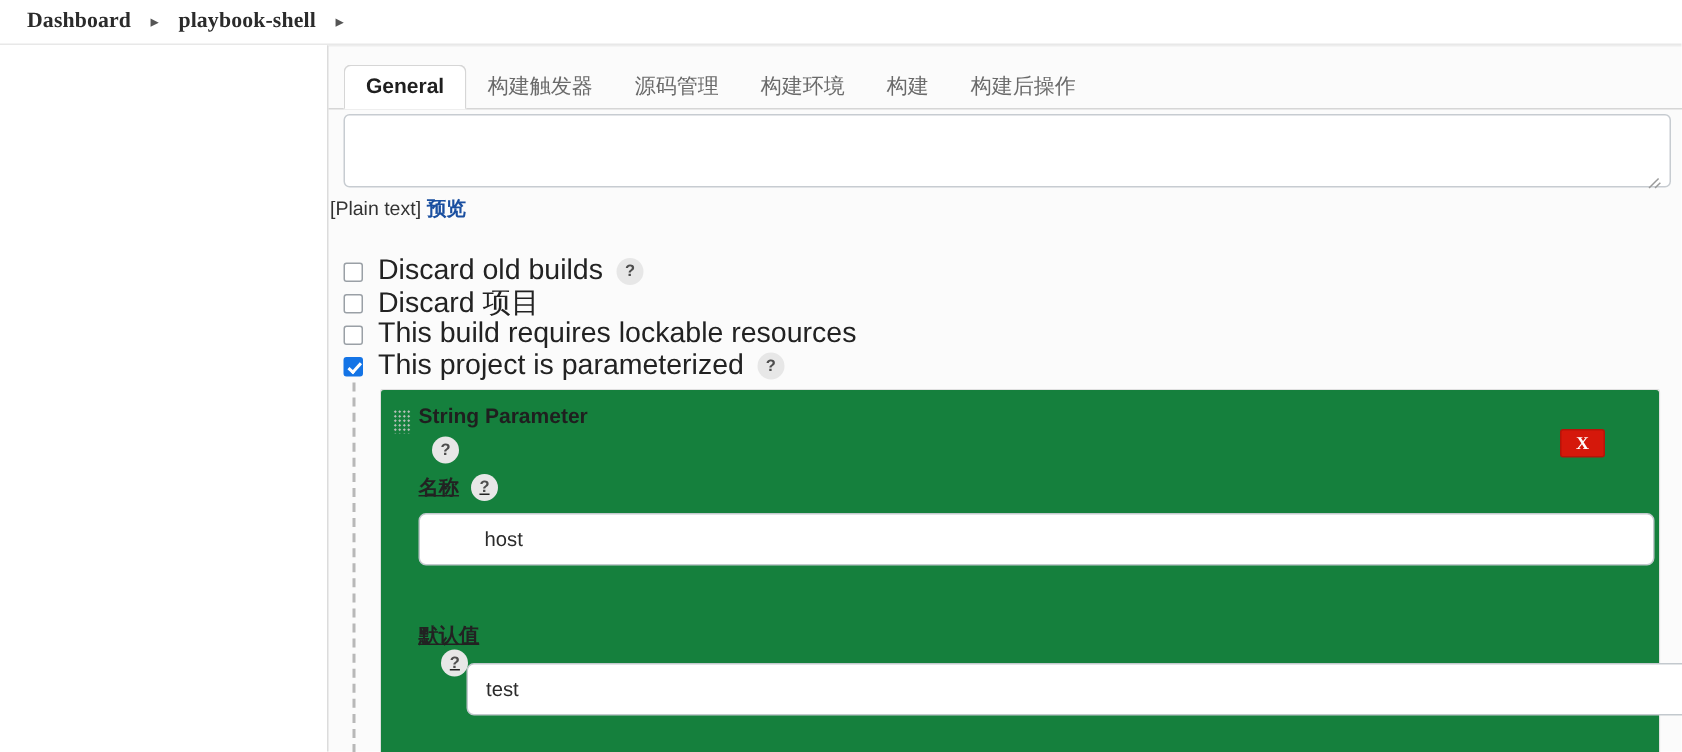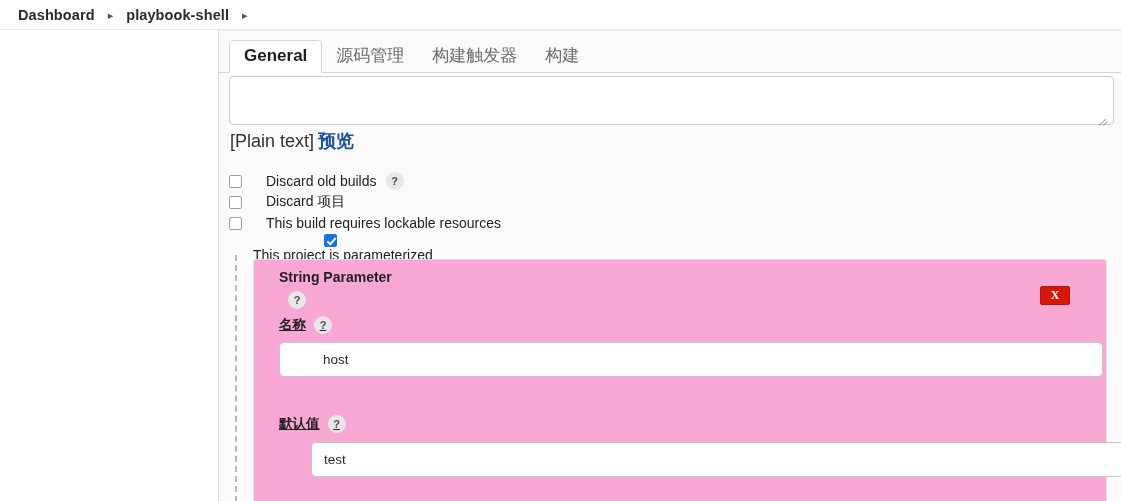--- a/index.html
+++ b/index.html
@@ -19,20 +19,21 @@
     border-bottom: 1px solid #e8e8e8;
     display: flex; align-items: center;
     padding-left: 18px;
   }
   .crumb {
     font-size: 14.5px;
     font-weight: bold;
     color: #2b2b2b;
     letter-spacing: .1px;
     white-space: nowrap;
+    font-family: Liberation Serif, serif;
   }
   .crumb-sep {
     color: #555;
     font-size: 11px;
     margin: 0 13px;
     line-height: 1;
     transform: translateY(1px);
   }
 
   
@@ -58,21 +59,21 @@
 
   
   #tab-bar {
     position: absolute; left: 0; top: 8px;
     width: 903px; height: 34px;
     display: flex; align-items: flex-end;
     padding-left: 10px;
     border-bottom: 1px solid #d6d6d6;
   }
   .tab {
-    font-size: 17px;
+    font-size: 14px;
     color: #6a6a6a;
     padding: 7px 14px 8px 14px;
     line-height: 1;
     white-space: nowrap;
     cursor: pointer;
   }
   .tab.active {
     background: #ffffff;
     color: #1f1f1f;
     font-weight: bold;
@@ -104,22 +105,22 @@
   }
   #resize-grip i {
     position: absolute;
     background: #9a9a9a;
     height: 1px;
     transform-origin: 0 0;
     transform: rotate(-45deg);
   }
 
   #markup-line {
-    position: absolute; left: 11px; top: 101px;
-    font-size: 18px; color: #333; line-height: 1;
+    position: absolute; left: 1px; top: 101px;
+    font-size: 13px; color: #333; line-height: 1;
     white-space: nowrap;
   }
   #preview-link {
     color: #1a4fa0;
     font-weight: bold;
     cursor: pointer;
     margin-left: 4px;
   }
 
   
@@ -144,23 +145,23 @@
   .cb.checked::after {
     content: "";
     position: absolute;
     left: 4px; top: 1px;
     width: 3px; height: 7px;
     border: solid #ffffff;
     border-width: 0 2px 2px 0;
     transform: rotate(42deg);
   }
   .cb-label {
-    font-size: 14px;
+    font-size: 19px;
     color: #222;
-    margin-left: 24px;
+    margin-left: 10px;
     white-space: nowrap;
   }
   .help {
     display: inline-block;
     margin-left: 9px;
     width: 18px; height: 18px;
     border-radius: 9px;
     background: #e7e7e7;
     color: #4d4d4d;
     font-size: 11px;
@@ -175,21 +176,21 @@
   #param-dashed {
     position: absolute;
     left: 16px; top: 224px;
     width: 0; height: 247px;
     border-left: 2px dashed #b8b8b8;
   }
   #param-block {
     position: absolute;
     left: 34px; top: 228px;
     width: 854px; height: 243px;
-    background: #f9a8d4;
+    background: #15803d;
     border: 1px solid #e0e0e0;
     border-bottom: none;
     border-radius: 3px 3px 0 0;
   }
   #drag-handle {
     position: absolute; left: 8px; top: 13px;
     width: 12px; height: 16px;
     background-image:
       radial-gradient(#c6c6c6 38%, transparent 40%);
     background-size: 3px 3px;
@@ -250,23 +251,25 @@
 </div>
 
 <div id="page-body">
 
   <div id="side-panel"></div>
 
   <div id="content-card">
 
     <div id="tab-bar">
       <div class="tab active">General</div>
+      <div class="tab">构建触发器</div>
       <div class="tab">源码管理</div>
-      <div class="tab">构建触发器</div>
+      <div class="tab">构建环境</div>
       <div class="tab">构建</div>
+      <div class="tab">构建后操作</div>
     </div>
 
     <textarea id="description-textarea" placeholder="" style=""></textarea>
     <div id="resize-grip">
       <i style="left:1px;  top:10px; width:9px;"></i>
       <i style="left:5px;  top:10px; width:5px;"></i>
     </div>
 
     <div id="markup-line">
       <span>[Plain text]</span><span id="preview-link">预览</span>
@@ -281,40 +284,40 @@
     <div class="cb-row" style="top:161px;">
       <span class="cb"></span>
       <span class="cb-label">Discard 项目</span>
     </div>
 
     <div class="cb-row" style="top:182px;text-align:right;">
       <span class="cb"></span>
       <span class="cb-label">This build requires lockable resources</span>
     </div>
 
-    <div class="cb-row" style="top:203px;flex-direction:column;">
+    <div class="cb-row" style="top:203px;">
       <span class="cb checked"></span>
       <span class="cb-label">This project is parameterized</span>
       <span class="help">?</span>
     </div>
 
     <div id="param-dashed"></div>
 
     <div id="param-block">
       <div id="drag-handle"></div>
       <div id="param-title">String Parameter</div>
       <span class="help" id="param-title-help">?</span>
 
       <div class="field-label" style="left:25px; top:56px;">
         <span>名称</span>
         <span class="help">?</span>
       </div>
       <input class="text-input" style="left: 25px; top: 82px; padding-left: 43px;" type="text" value="host">
 
-      <div class="field-label" style="left:25px; top:155px;">
+      <div class="field-label" style="left:25px; top:155px;flex-direction:column;">
         <span>默认值</span>
         <span class="help">?</span>
       </div>
       <input class="text-input" style="left: 25px; top: 182px; margin-left: 32px;" type="text" value="test">
     </div>
 
   </div>
 
   <div id="delete-param-button">X</div>
 

